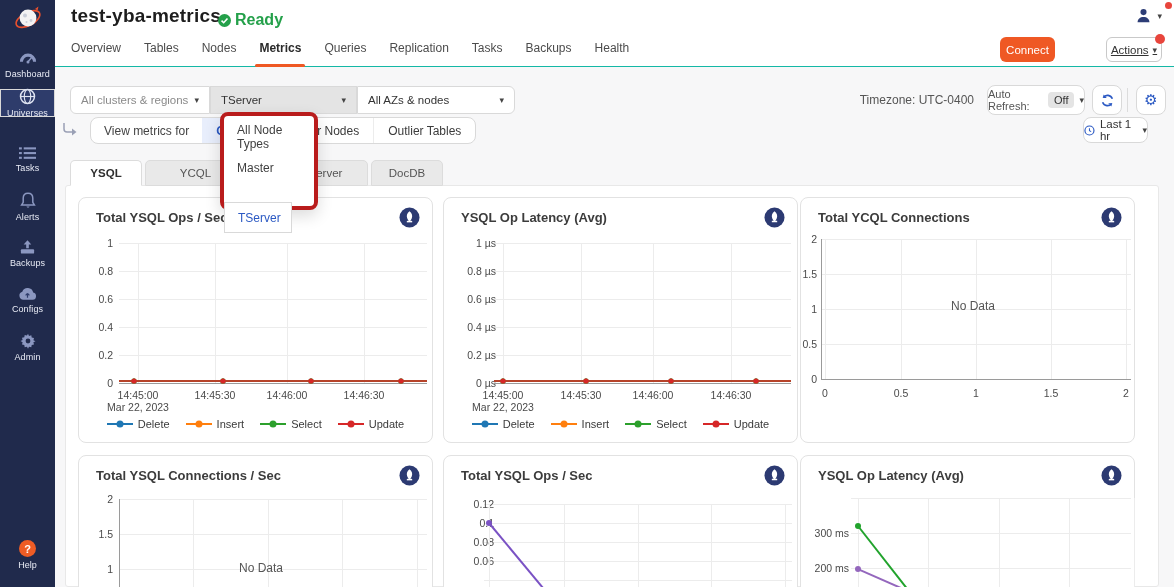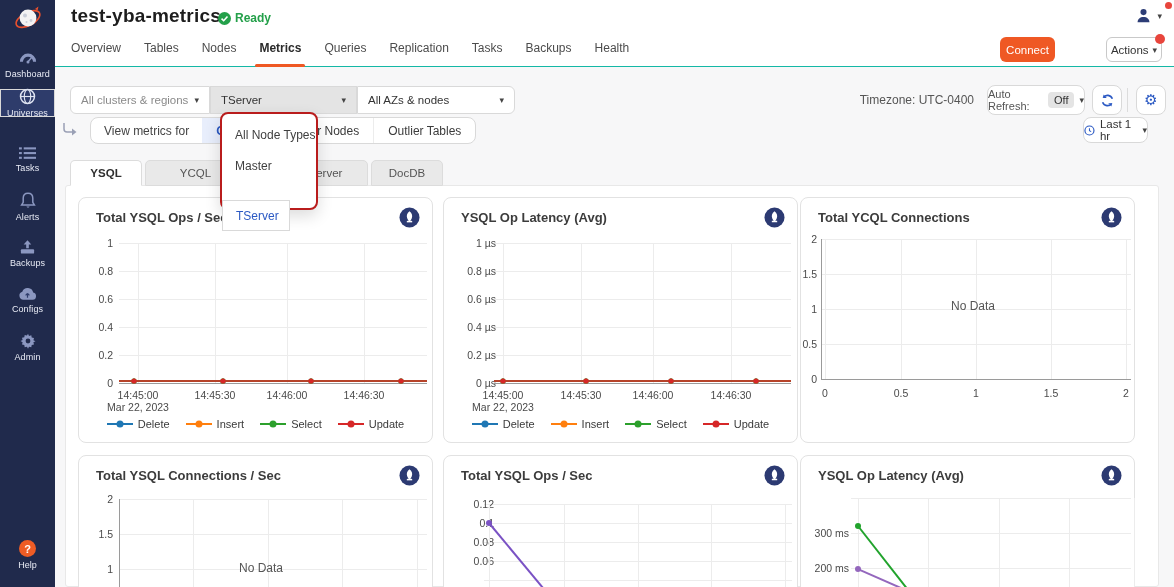--- a/index.html
+++ b/index.html
@@ -14,30 +14,30 @@
   .side-item.sel{background:#2e3c6b;}
   .side-item .lbl{font-size:9px;color:#e8ebf5;letter-spacing:.1px;}
   .side-item svg{display:block;}
   .glyph{font-family:"DejaVu Sans",sans-serif;}
   .help-wrap{position:absolute;left:0;top:540px;width:55px;display:flex;flex-direction:column;align-items:center;gap:3px;cursor:pointer;}
   .help-circle{width:17px;height:17px;border-radius:50%;background:#ee5c25;color:#fff;font-weight:bold;font-size:11px;display:flex;align-items:center;justify-content:center;}
   .help-lbl{font-size:9px;color:#e8ebf5;}
   
   .topbar{position:absolute;left:55px;top:0;width:1119px;height:67px;background:#fff;border-bottom:1px solid #14b8a6;z-index:5;}
   .uni-title{position:absolute;left:16px;top:5px;margin:0;font-size:19px;font-weight:bold;color:#1d1d1d;letter-spacing:.2px;}
-  .ready{position:absolute;left:163px;top:11px;display:flex;align-items:center;gap:4px;color:#24a04a;font-weight:bold;font-size:12px;}
+  .ready{position:absolute;left:163px;top:11px;display:flex;align-items:center;gap:4px;color:#24a04a;font-weight:bold;font-size:16px;}
   .user-area{position:absolute;right:12px;top:7px;display:flex;align-items:center;gap:5px;cursor:pointer;}
   .caret{font-family:"DejaVu Sans",sans-serif;font-size:9px;color:#444;}
   .corner-dot{position:absolute;right:2px;top:2px;width:7px;height:7px;border-radius:50%;background:#e8453c;}
   .nav-tabs{position:absolute;left:16px;top:36px;height:31px;display:flex;gap:23px;align-items:flex-start;}
   .nav-tab{position:relative;height:31px;padding-top:5px;font-size:12px;color:#4c4c4c;cursor:pointer;white-space:nowrap;}
   .nav-tab.active{color:#2a2a2a;font-weight:bold;}
   .nav-tab.active::after{content:"";position:absolute;left:-4px;right:-4px;bottom:0;height:3px;background:#ef5824;border-radius:2px;}
   .btn-connect{position:absolute;left:945px;top:37px;width:55px;height:25px;background:#ef5824;border:none;border-radius:6px;color:#fff;font-size:11.5px;font-family:inherit;cursor:pointer;}
-  .btn-actions{position:absolute;left:1051px;top:37px;width:56px;height:25px;background:#fff;border:1px solid #c9c9c9;border-radius:6px;color:#333;font-size:11.5px;display:flex;align-items:center;justify-content:center;gap:4px;cursor:pointer;}
+  .btn-actions{position:absolute;left:1051px;top:37px;width:56px;height:25px;background:#fff;border:1px solid #c9c9c9;border-radius:6px;color:#333;font-size:11.5px;display:flex;align-items:center;justify-content:center;gap:4px;cursor:pointer;text-decoration:underline;}
   .btn-actions .dot{position:absolute;right:-4px;top:-4px;width:10px;height:10px;border-radius:50%;background:#e8453c;}
   
   .sel{position:absolute;top:86px;height:28px;background:#fff;border:1px solid #d9d9d9;display:flex;align-items:center;padding:0 10px;font-size:11.5px;cursor:pointer;}
   .sel .caret{margin-left:auto;}
   .tz{position:absolute;top:93px;font-size:12px;color:#555;}
   .box{background:#fff;border:1px solid #d9d9d9;border-radius:8px;display:flex;align-items:center;justify-content:center;cursor:pointer;}
   .pill-off{background:#e4e4e4;border-radius:4px;padding:2px 6px;font-size:11px;color:#333;}
   .vm-group{position:absolute;left:90px;top:117px;height:27px;background:#fff;border:1px solid #d9d9d9;border-radius:8px;display:flex;align-items:stretch;overflow:hidden;z-index:10;}
   .vm-label{display:flex;align-items:center;padding:0 13px;color:#444;}
   .vm-seg{display:flex;align-items:center;padding:0 14px;color:#3c3c3c;border-left:1px solid #ececec;cursor:pointer;white-space:nowrap;}
@@ -54,21 +54,21 @@
   .xlab{position:absolute;font-size:10.5px;color:#4a4a4a;transform:translateX(-50%);white-space:nowrap;}
   .hline{position:absolute;height:1px;background:#ececec;}
   .vline{position:absolute;width:1px;background:#ececec;}
   .axis{background:#9a9a9a !important;}
   .nodata{position:absolute;font-size:12px;color:#555;transform:translate(-50%,-50%);}
   .legend{position:absolute;left:0;right:0;display:flex;justify-content:center;gap:16px;}
   .leg-item{display:flex;align-items:center;gap:5px;font-size:11px;color:#3a3a3a;}
   .leg-swatch{position:relative;width:26px;height:2px;}
   .leg-swatch i{position:absolute;left:50%;top:50%;width:7px;height:7px;border-radius:50%;transform:translate(-50%,-50%);}
   
-  .ddmenu{position:absolute;left:220px;top:112px;width:98px;height:98px;background:#fff;border:2px solid #b91c1c;border-radius:8px;box-shadow:0 6px 16px rgba(0,0,0,.14);z-index:20;padding-top:5px;}
+  .ddmenu{position:absolute;left:220px;top:112px;width:98px;height:98px;background:#fff;border:4px solid #b91c1c;border-radius:8px;box-shadow:0 6px 16px rgba(0,0,0,.14);z-index:20;padding-top:5px;}
   .dditem{height:31px;display:flex;align-items:center;padding-left:13px;font-size:12px;color:#3f3f3f;cursor:pointer;}
   .dditem.sel{color:#2b59c3;}
 </style>
 </head>
 <body>
 
 <div class="screen">
 
   <aside class="sidebar">
     <div class="side-logo">

